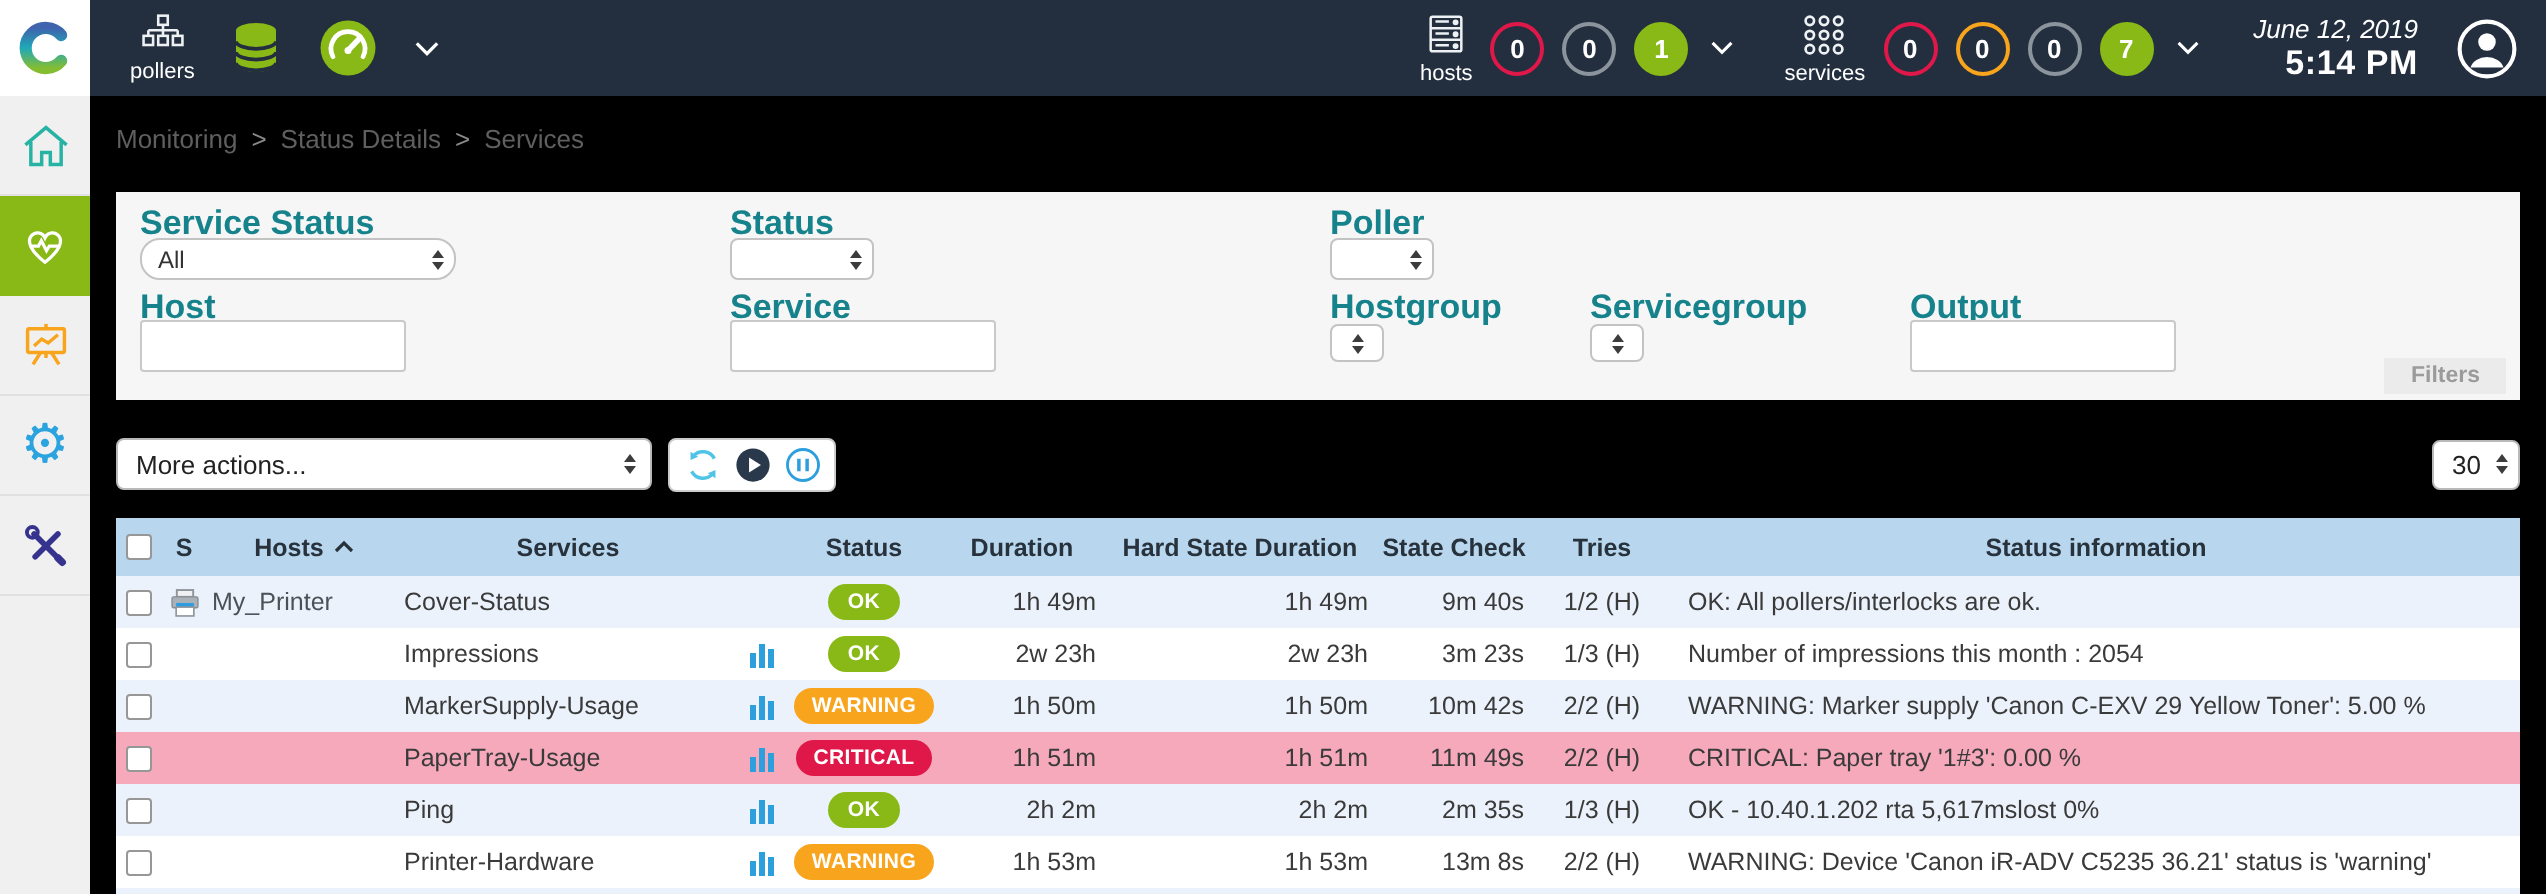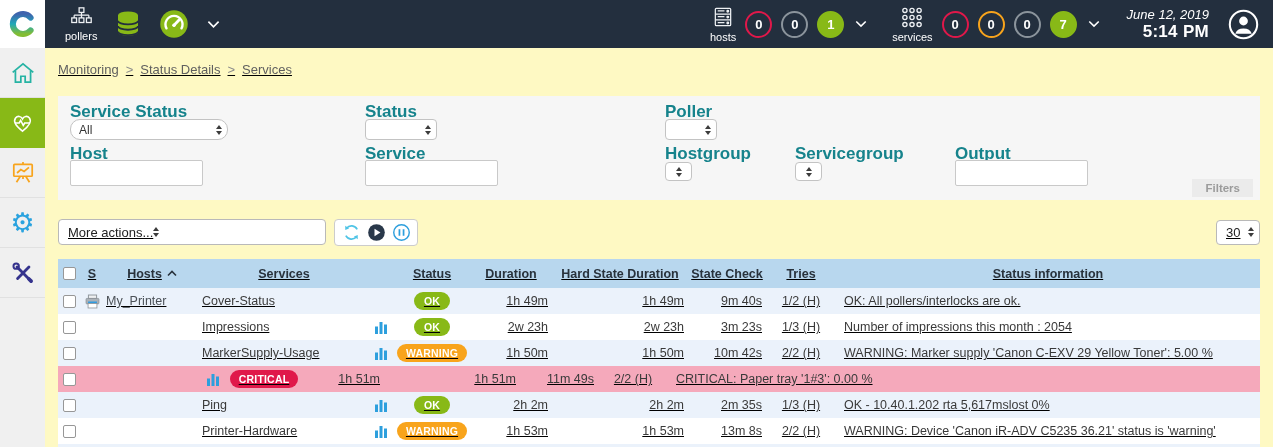--- a/index.html
+++ b/index.html
@@ -25,38 +25,38 @@
   .clock .time { font-size:17px; font-weight:bold; letter-spacing:.3px; }
   .group-gap { margin-left:14px; }
 
   
   .sidebar { position:absolute; top:48px; left:0; width:45px; bottom:0; background:#f0f0f0; }
   .side-item { height:50px; display:flex; align-items:center; justify-content:center; border-bottom:1px solid #e1e1e1; }
   .side-item.active { background:#88b917; border-bottom-color:#88b917; }
   .gear-glyph { font-size:27px; color:#2ba3df; line-height:1; font-family:"DejaVu Sans",sans-serif; }
 
   
-  .main { position:absolute; left:45px; top:48px; right:0; bottom:0; background:#fef9c3;text-decoration:underline; }
+  .main { position:absolute; left:45px; top:48px; right:0; bottom:0; background:#000000; }
   .breadcrumb { padding:14px 0 0 13px; font-size:13px; color:#5f5f5f; height:34px; }
   .breadcrumb .sep { color:#8a8a8a; margin:0 7px; }
   .breadcrumb span[data-interactable="true"] { cursor:default; }
 
   
   .filter-panel { position:relative; margin:14px 13px 0 13px; height:104px; background:#f6f6f6; }
   .f-label { position:absolute; color:#16838c; font-weight:bold; font-size:17px; }
   .fselect { position:absolute; background:#fff; border:1px solid #c3c3c3; border-radius:4px; height:21px; display:flex; align-items:center; justify-content:space-between; padding:0 5px 0 8px; font-size:12px; color:#333; }
   .finput  { position:absolute; background:#fff; border:1px solid #c9c9c9; border-radius:2px; height:26px; width:133px; font-size:12px; padding:0 6px; font-family:inherit; }
   .stepper { display:inline-flex; flex-direction:column; align-items:center; gap:2px; }
   .stepper .up   { width:0; height:0; border-left:3.5px solid transparent; border-right:3.5px solid transparent; border-bottom:4.5px solid #3c3c3c; }
   .stepper .down { width:0; height:0; border-left:3.5px solid transparent; border-right:3.5px solid transparent; border-top:4.5px solid #3c3c3c; }
   .filters-tab { position:absolute; right:7px; bottom:3px; background:#ebebeb; color:#9b9b9b; font-weight:bold; font-size:11.5px; padding:3px 13px; }
 
   
   .toolbar { margin:18px 13px 0 13px; height:28px; display:flex; align-items:center; }
-  .more-actions { width:268px; height:26px; background:#fff; border:1px solid #b9b9b9; border-radius:4px; display:flex; align-items:center; padding:0 7px 0 9px; font-size:13px; color:#222; }
+  .more-actions { width:268px; height:26px; background:#fff; border:1px solid #b9b9b9; border-radius:4px; display:flex; align-items:center; justify-content:space-between; padding:0 7px 0 9px; font-size:13px; color:#222; }
   .btn-group { margin-left:8px; height:27px; border:1px solid #ccc; border-radius:4px; background:#fff; display:flex; align-items:center; gap:3px; padding:0 5px; }
   .icon-btn { display:flex; align-items:center; justify-content:center; width:22px; height:22px; }
   .page-size { margin-left:auto; width:44px; height:25px; background:#fff; border:1px solid #b9b9b9; border-radius:4px; display:flex; align-items:center; justify-content:space-between; padding:0 5px 0 9px; font-size:13px; color:#222; }
 
   
   .table { margin:13px 13px 0 13px; }
   .thead { display:flex; height:29px; background:#b8d7ee; align-items:center; font-weight:bold; font-size:12.5px; color:#28323c; }
   .thead .hcell { display:flex; align-items:center; justify-content:center; }
   .trow { display:flex; height:26px; align-items:center; font-size:12.5px; color:#3a3a3a; }
   .row-odd  { background:#ebf2fb; }
@@ -475,20 +475,21 @@
       <span data-interactable="false" style="display: flex; visibility: hidden;">
         <svg width="17" height="15" viewBox="0 0 24 22">
           <rect x="6" y="1.5" width="12" height="5" fill="#eef0f2" stroke="#8e959b" stroke-width="1.4"></rect>
           <rect x="2.5" y="6.5" width="19" height="8" rx="1.2" fill="#aab1b8" stroke="#868d93" stroke-width="1"></rect>
           <rect x="5.5" y="11" width="13" height="3" fill="#2f9be0"></rect>
           <rect x="5.5" y="14" width="13" height="6.5" fill="#fff" stroke="#8e959b" stroke-width="1.2"></rect>
         </svg>
       </span>
     </div>
     <div class="c-host" data-interactable="true"></div>
+    <div class="c-svc" data-interactable="true">PaperTray-Usage</div>
     <div class="c-graph" data-interactable="false">
       <span data-interactable="true" style="display:flex;">
         <svg width="12" height="14" viewBox="0 0 12 14">
           <rect x="0" y="6.5" width="3" height="7.5" fill="#2d9fdd"></rect>
           <rect x="4.5" y="2" width="3" height="12" fill="#2d9fdd"></rect>
           <rect x="9" y="4.5" width="3" height="9.5" fill="#2d9fdd"></rect>
         </svg>
       </span>
     </div>
     <div class="c-status" data-interactable="false">

